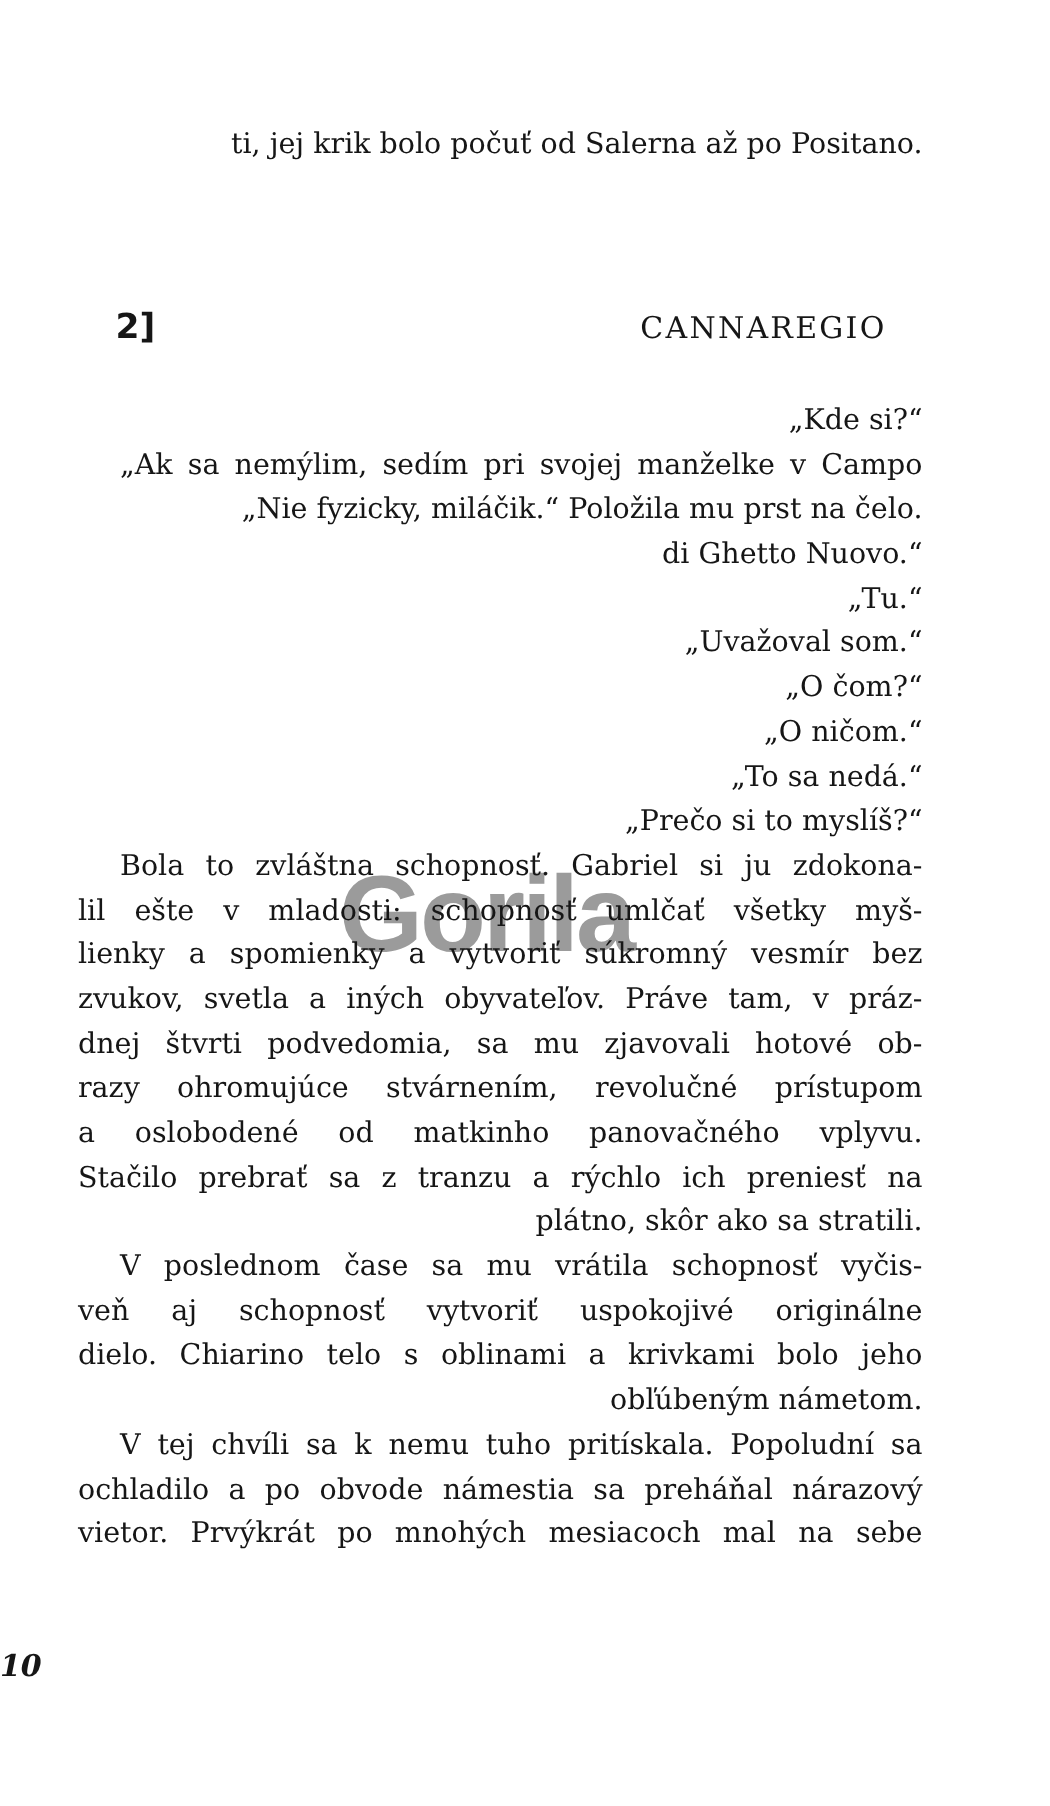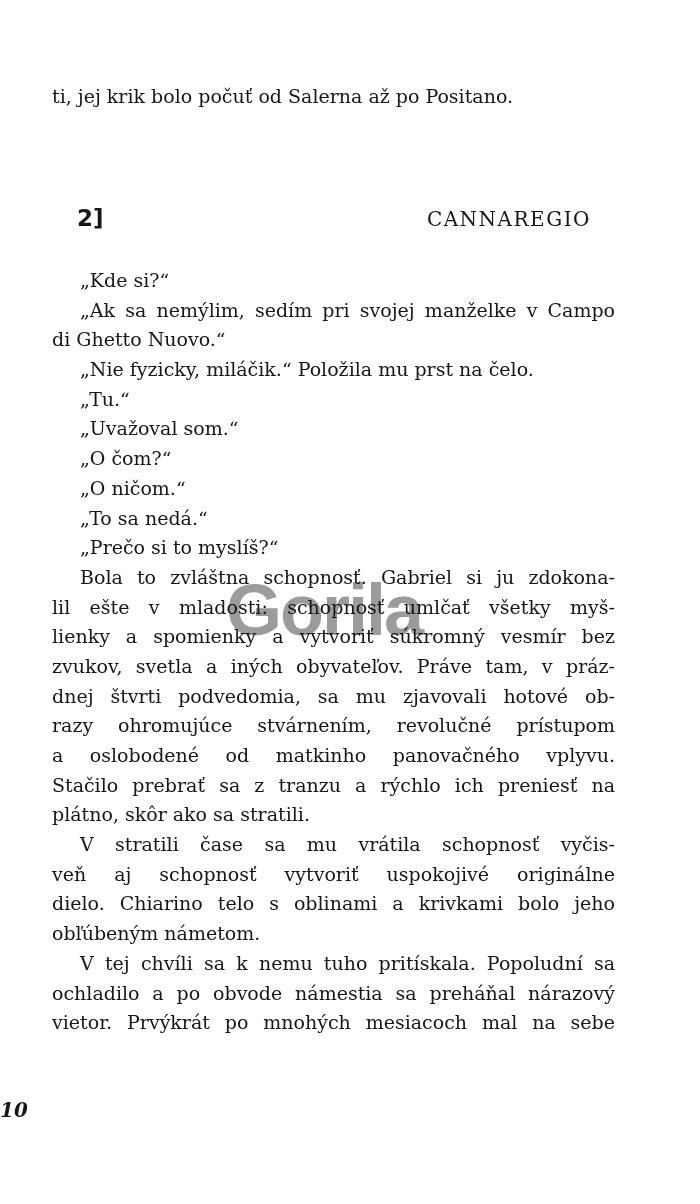--- a/index.html
+++ b/index.html
@@ -43,21 +43,21 @@
     align-items: baseline;
     padding-left: 25px;
     padding-right: 24px;
     box-sizing: border-box;
   }
   #body-block { top: 266px; }
   .line {
     height: 29.7px;
     line-height: 29.7px;
     font-size: 19px;
-    text-align: left;
+    text-align: right;
     white-space: normal;
   }
   .line.just {
     text-align: justify;
     text-align-last: justify;
   }
   .line.indent {
     text-indent: 28px;
   }
   .chapter-number {
@@ -96,38 +96,38 @@
     </div>
 
   <div class="textcol" id="heading-row">
     <span class="chapter-number">2]</span>
     <span class="chapter-title">CANNAREGIO</span>
   </div>
 
   <div class="textcol" id="body-block">
       <div class="line indent">„Kde si?“</div>
       <div class="line just indent">„Ak sa nemýlim, sedím pri svojej manželke v Campo</div>
+      <div class="line indent">„Nie fyzicky, miláčik.“ Položila mu prst na čelo.</div>
       <div class="line">di Ghetto Nuovo.“</div>
-      <div class="line indent">„Nie fyzicky, miláčik.“ Položila mu prst na čelo.</div>
       <div class="line indent">„Tu.“</div>
       <div class="line indent">„Uvažoval som.“</div>
       <div class="line indent">„O čom?“</div>
       <div class="line indent">„O ničom.“</div>
       <div class="line indent">„To sa nedá.“</div>
       <div class="line indent">„Prečo si to myslíš?“</div>
       <div class="line just indent">Bola to zvláštna schopnosť. Gabriel si ju zdokona-</div>
       <div class="line just">lil ešte v mladosti: schopnosť umlčať všetky myš-</div>
       <div class="line just">lienky a spomienky a vytvoriť súkromný vesmír bez</div>
       <div class="line just">zvukov, svetla a iných obyvateľov. Práve tam, v práz-</div>
       <div class="line just">dnej štvrti podvedomia, sa mu zjavovali hotové ob-</div>
       <div class="line just">razy ohromujúce stvárnením, revolučné prístupom</div>
       <div class="line just">a oslobodené od matkinho panovačného vplyvu.</div>
       <div class="line just">Stačilo prebrať sa z tranzu a rýchlo ich preniesť na</div>
       <div class="line">plátno, skôr ako sa stratili.</div>
-      <div class="line just indent">V stratili čase sa mu vrátila schopnosť vyčis-</div>
+      <div class="line just indent">V poslednom čase sa mu vrátila schopnosť vyčis-</div>
       <div class="line just">veň aj schopnosť vytvoriť uspokojivé originálne</div>
       <div class="line just">dielo. Chiarino telo s oblinami a krivkami bolo jeho</div>
       <div class="line">obľúbeným námetom.</div>
       <div class="line just indent">V tej chvíli sa k nemu tuho pritískala. Popoludní sa</div>
       <div class="line just">ochladilo a po obvode námestia sa preháňal nárazový</div>
       <div class="line just">vietor. Prvýkrát po mnohých mesiacoch mal na sebe</div>
     </div>
 
   <div class="pagenum-row">
     <span>10</span>

